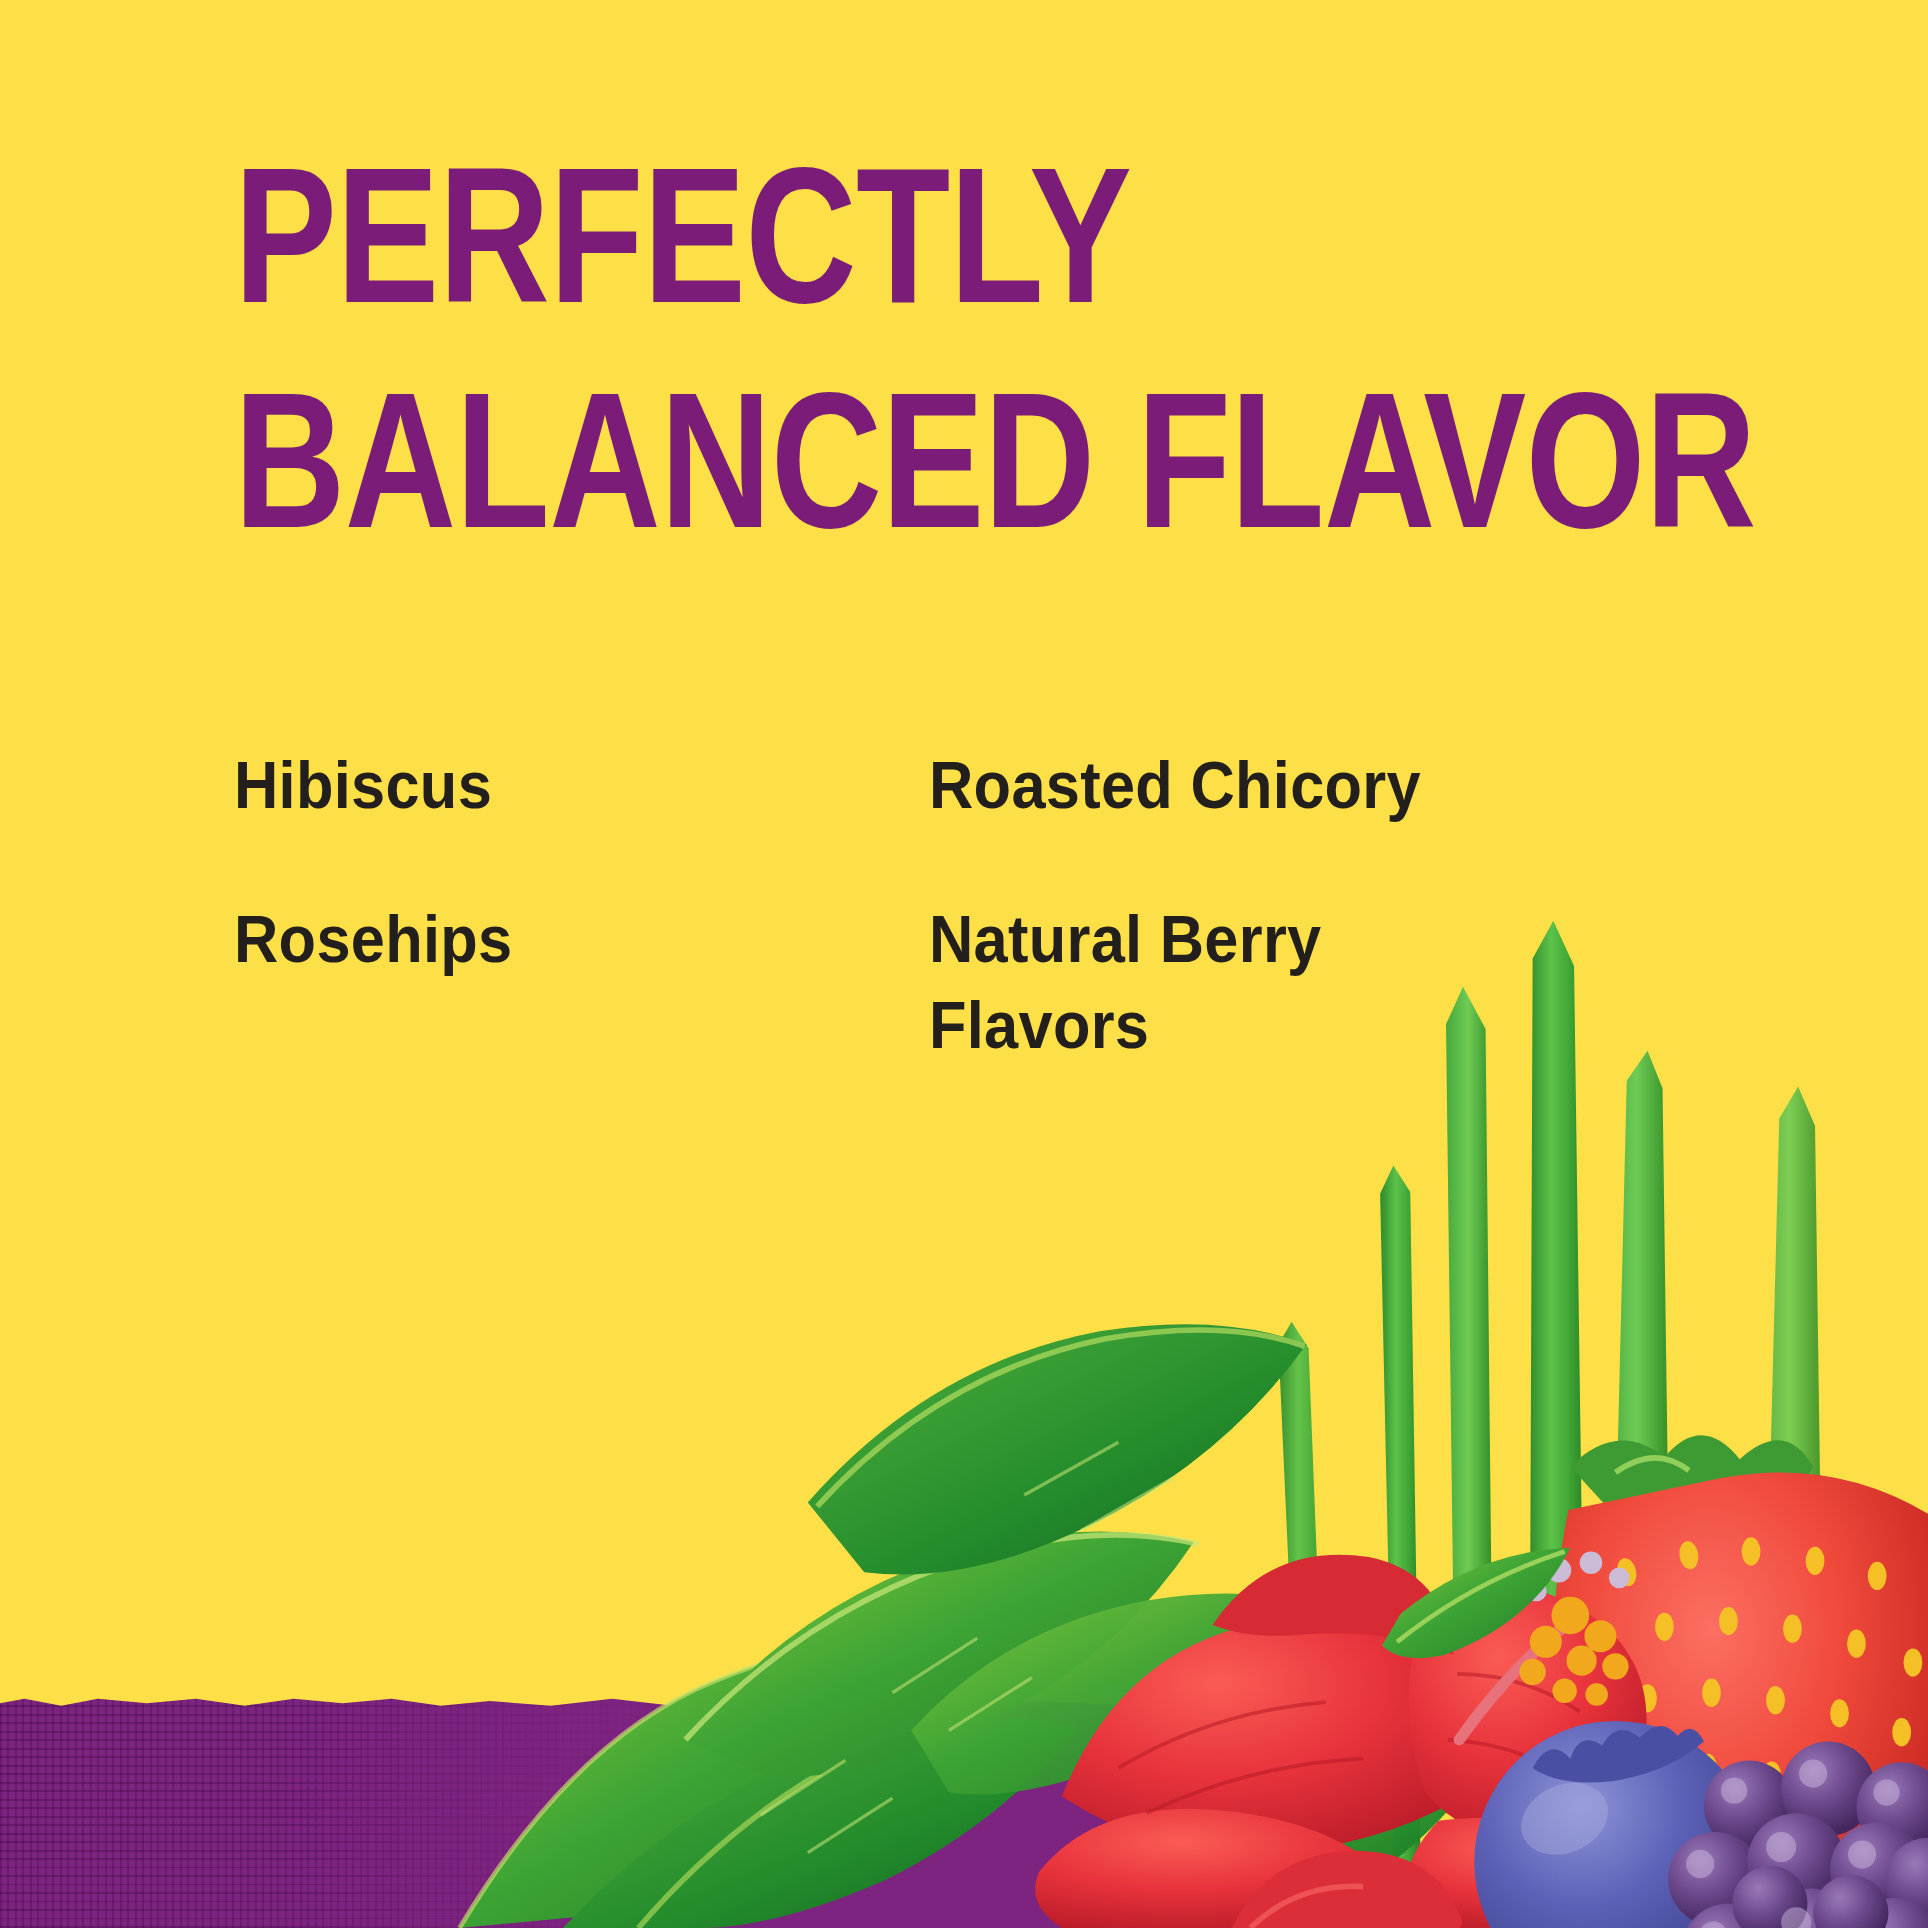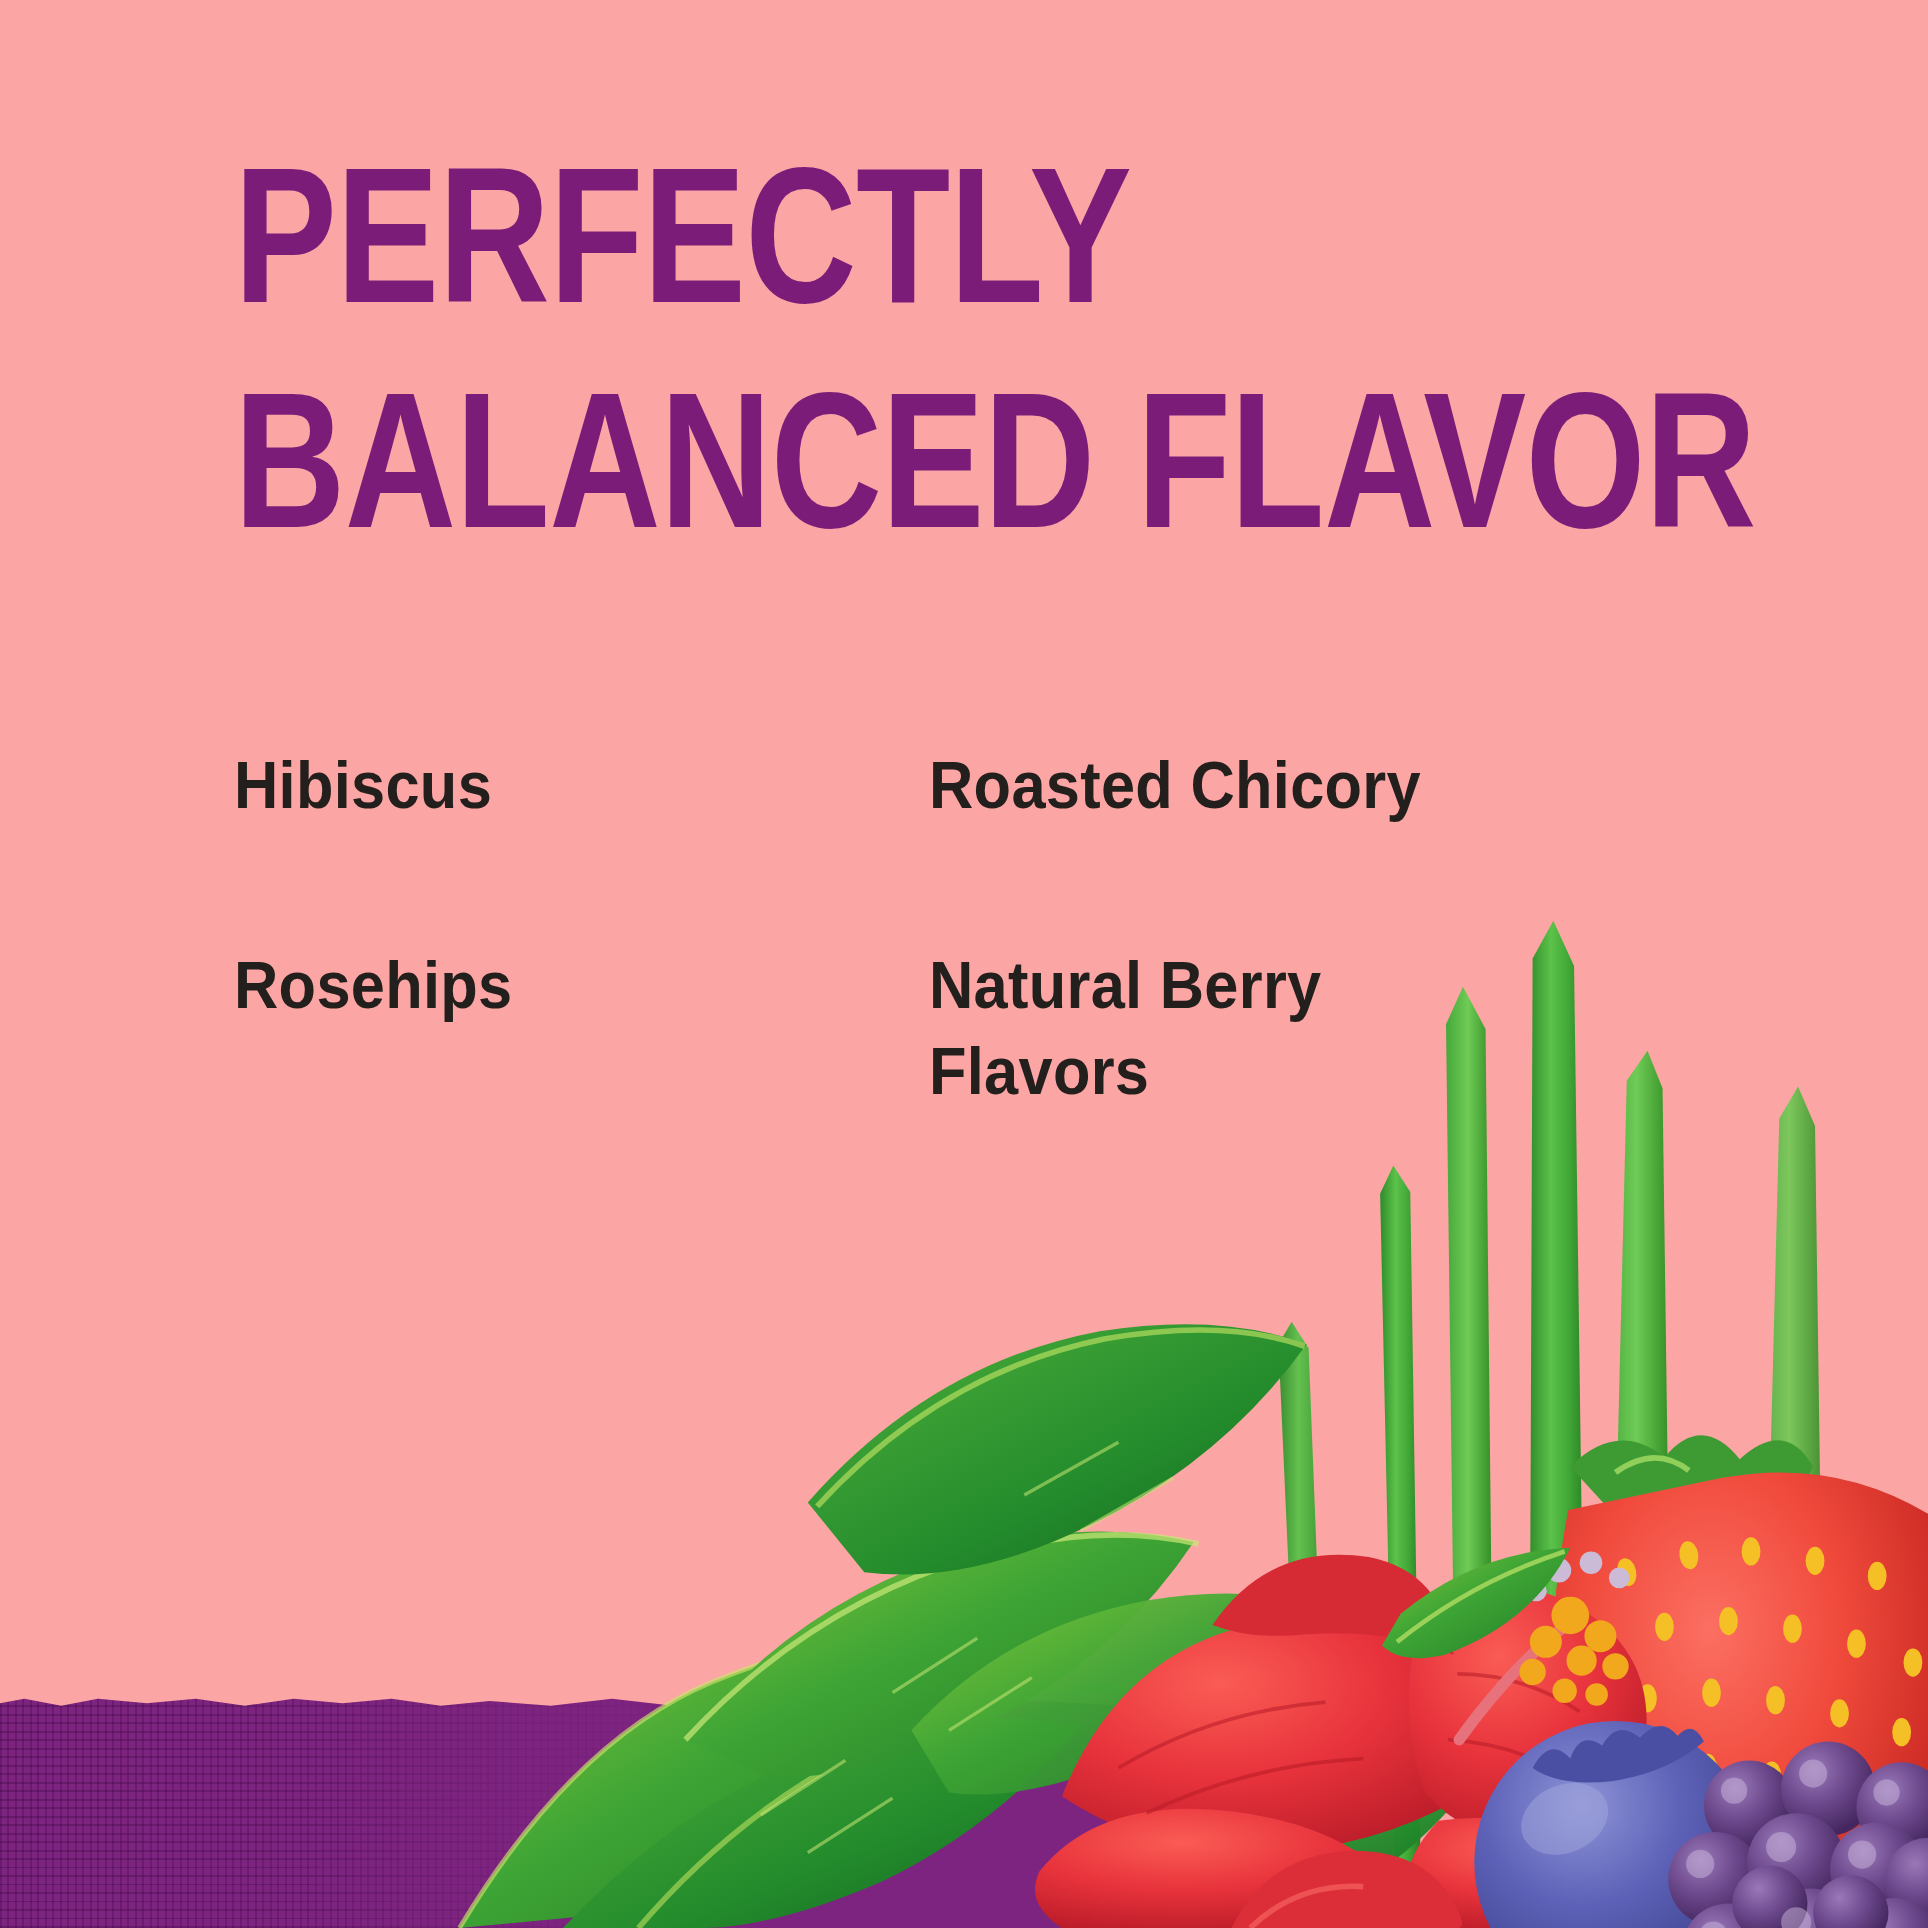--- a/index.html
+++ b/index.html
@@ -2,21 +2,21 @@
 <html style="font-size:15px"><head>
 <meta charset="utf-8">
 <style>
   html, body { margin:0; padding:0; }
   body {
     width:1928px; height:1928px; overflow:hidden; position:relative;
     font-family:"Liberation Sans", sans-serif;
   }
   #stage {
     position:absolute; inset:0;
-    background:#fca5a5;
+    background:#fde047;
     overflow:hidden;
   }
 
   
   .headline {
     position:absolute;
     left:234px; top:141px;
     width:1469px;
     color:#7B1D78;
     font-family:"Liberation Sans Narrow","Liberation Sans",sans-serif;
@@ -31,21 +31,21 @@
   .headline .hl-line { display:block; white-space:nowrap; }
   .headline .hl-line:first-child { margin-bottom:36px; }
 
   
   .ingredients {
     position:absolute;
     left:234px; top:743px;
     width:1092px;
   }
   .ing-row { display:flex; }
-  .ing-row + .ing-row { margin-top:114px; }
+  .ing-row + .ing-row { margin-top:68px; }
   .ing-cell {
     color:#221F1C;
     font-family:"Liberation Sans Narrow","Liberation Sans",sans-serif;
     font-weight:bold;
     font-size:66px;
     line-height:1.30;
     letter-spacing:0.3px;
     transform:scaleX(0.93);
     transform-origin:left top;
   }

